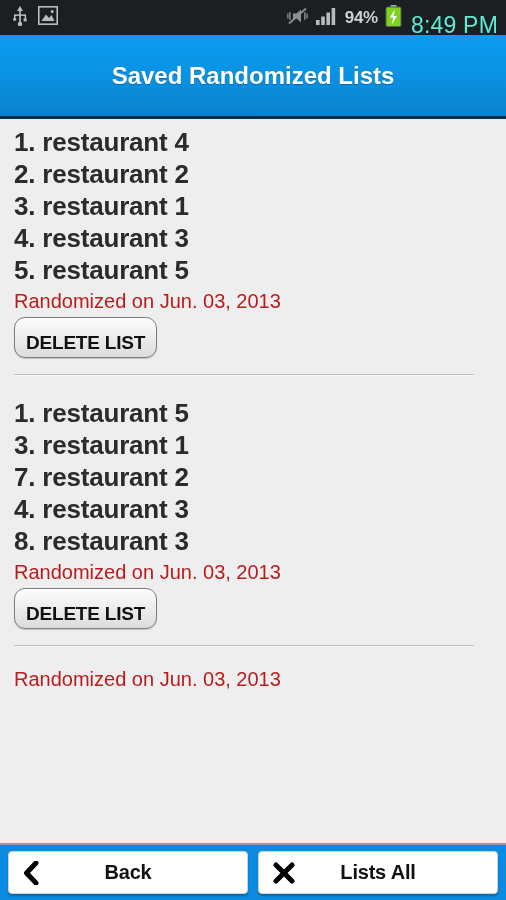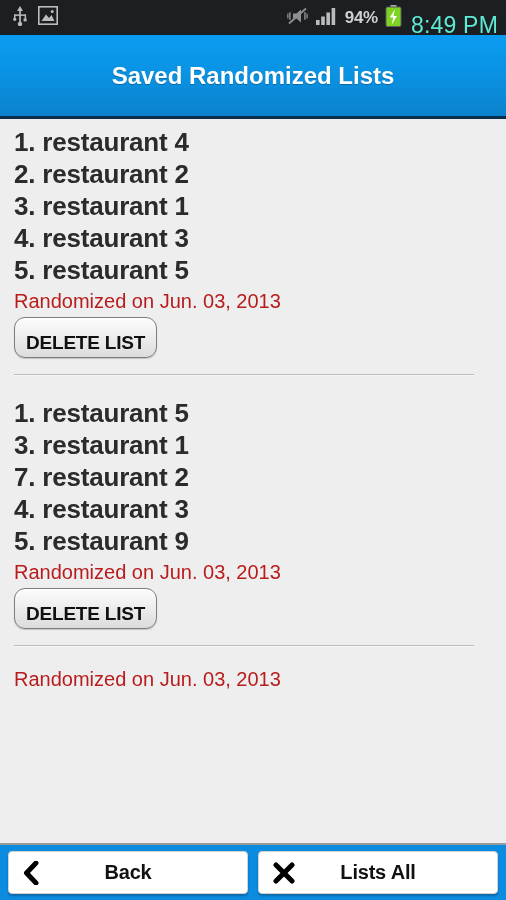--- a/index.html
+++ b/index.html
@@ -183,21 +183,21 @@
   </div>
 
   <div class="divider"></div>
 
   <div class="list-block">
     <div class="list-items">
       <div class="list-item">1. restaurant 5</div>
       <div class="list-item">3. restaurant 1</div>
       <div class="list-item">7. restaurant 2</div>
       <div class="list-item">4. restaurant 3</div>
-      <div class="list-item">5. restaurant 9</div>
+      <div class="list-item">8. restaurant 3</div>
     </div>
     <div class="list-meta">Randomized on Jun. 03, 2013</div>
     <div class="delete-list-btn">DELETE LIST</div>
   </div>
 
   <div class="divider"></div>
 
   <div class="list-block">
     <div class="list-meta">Randomized on Jun. 03, 2013</div>
   </div>

